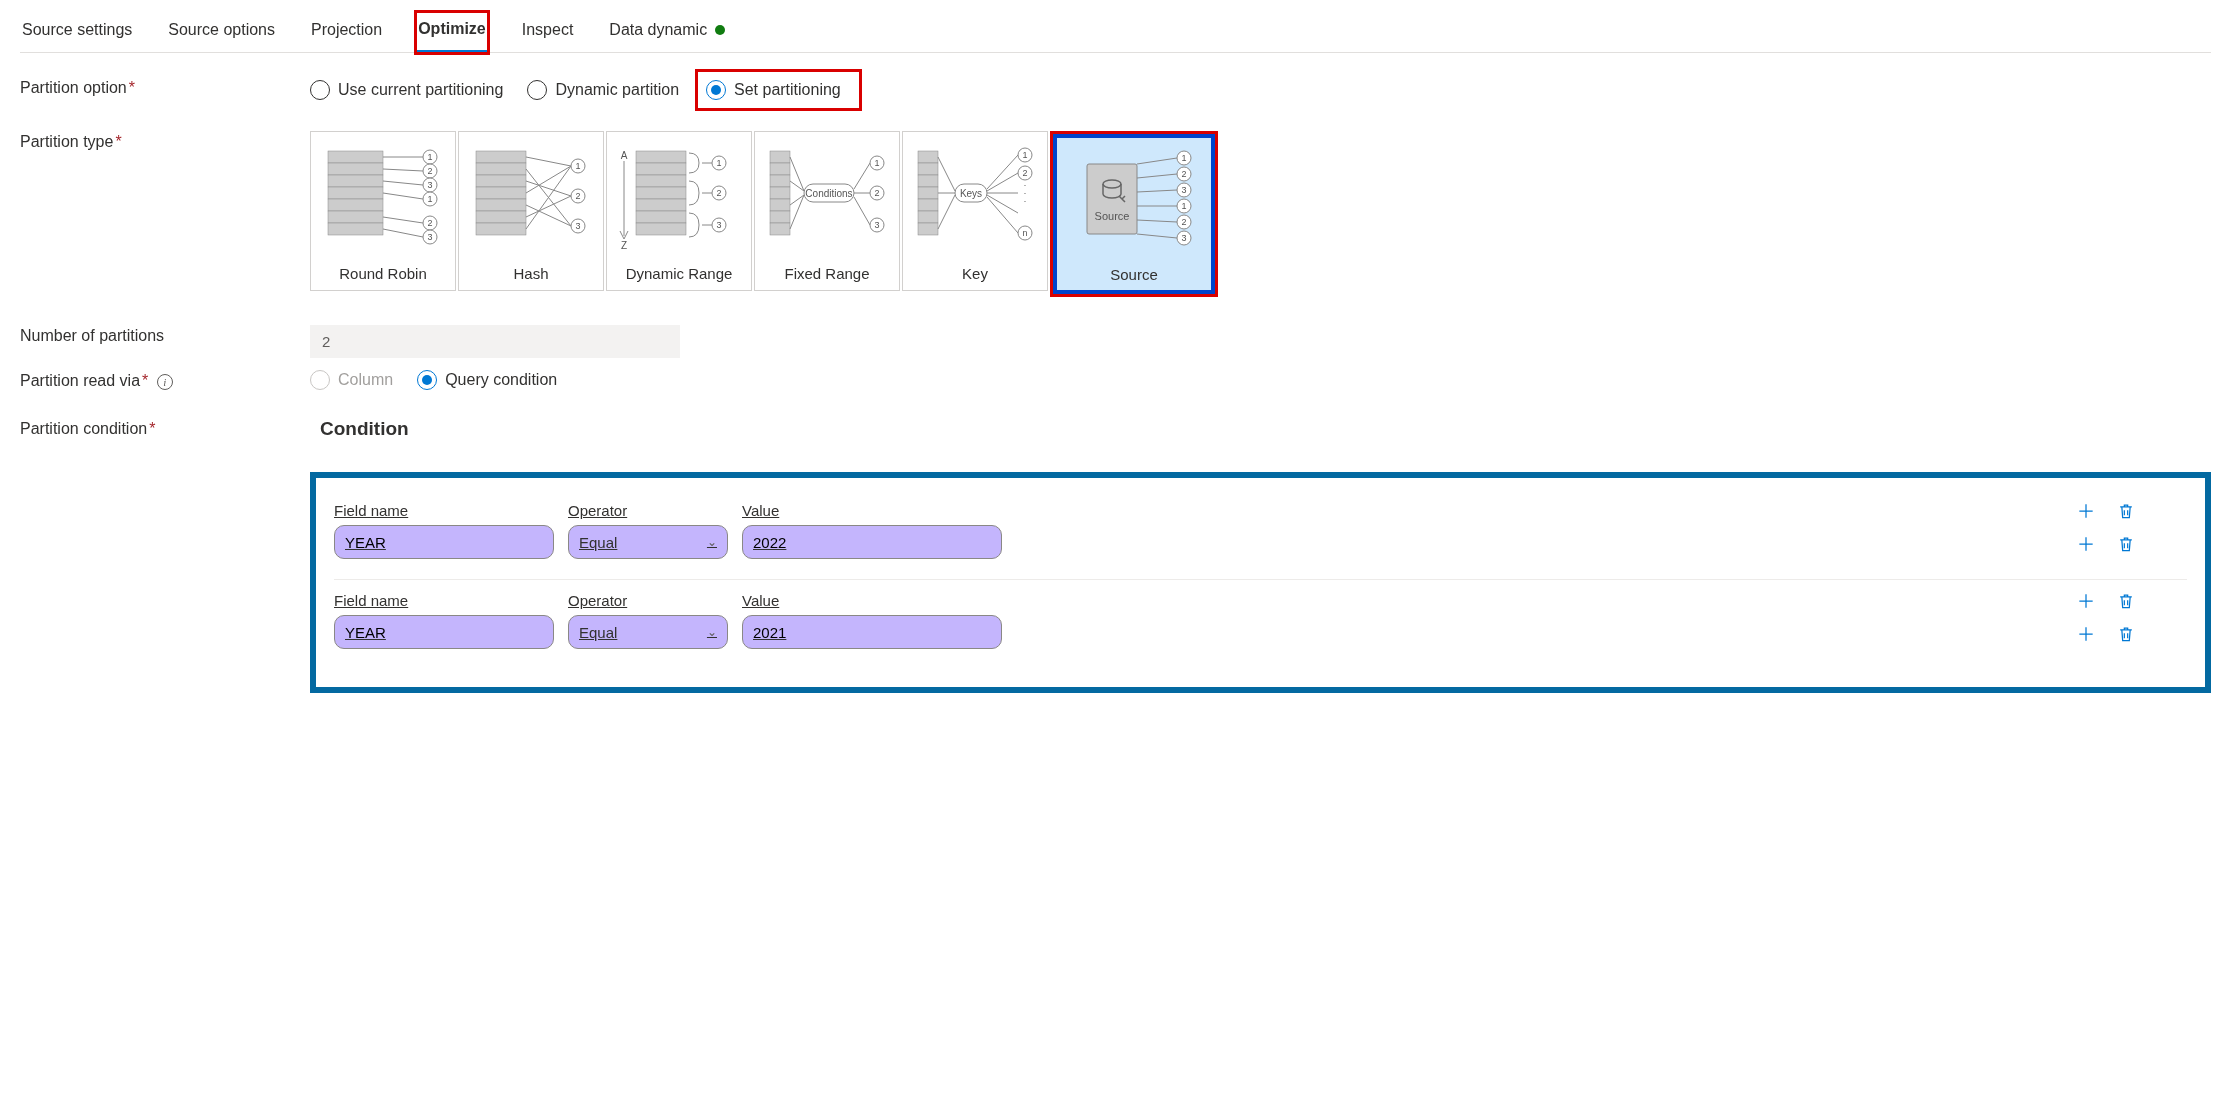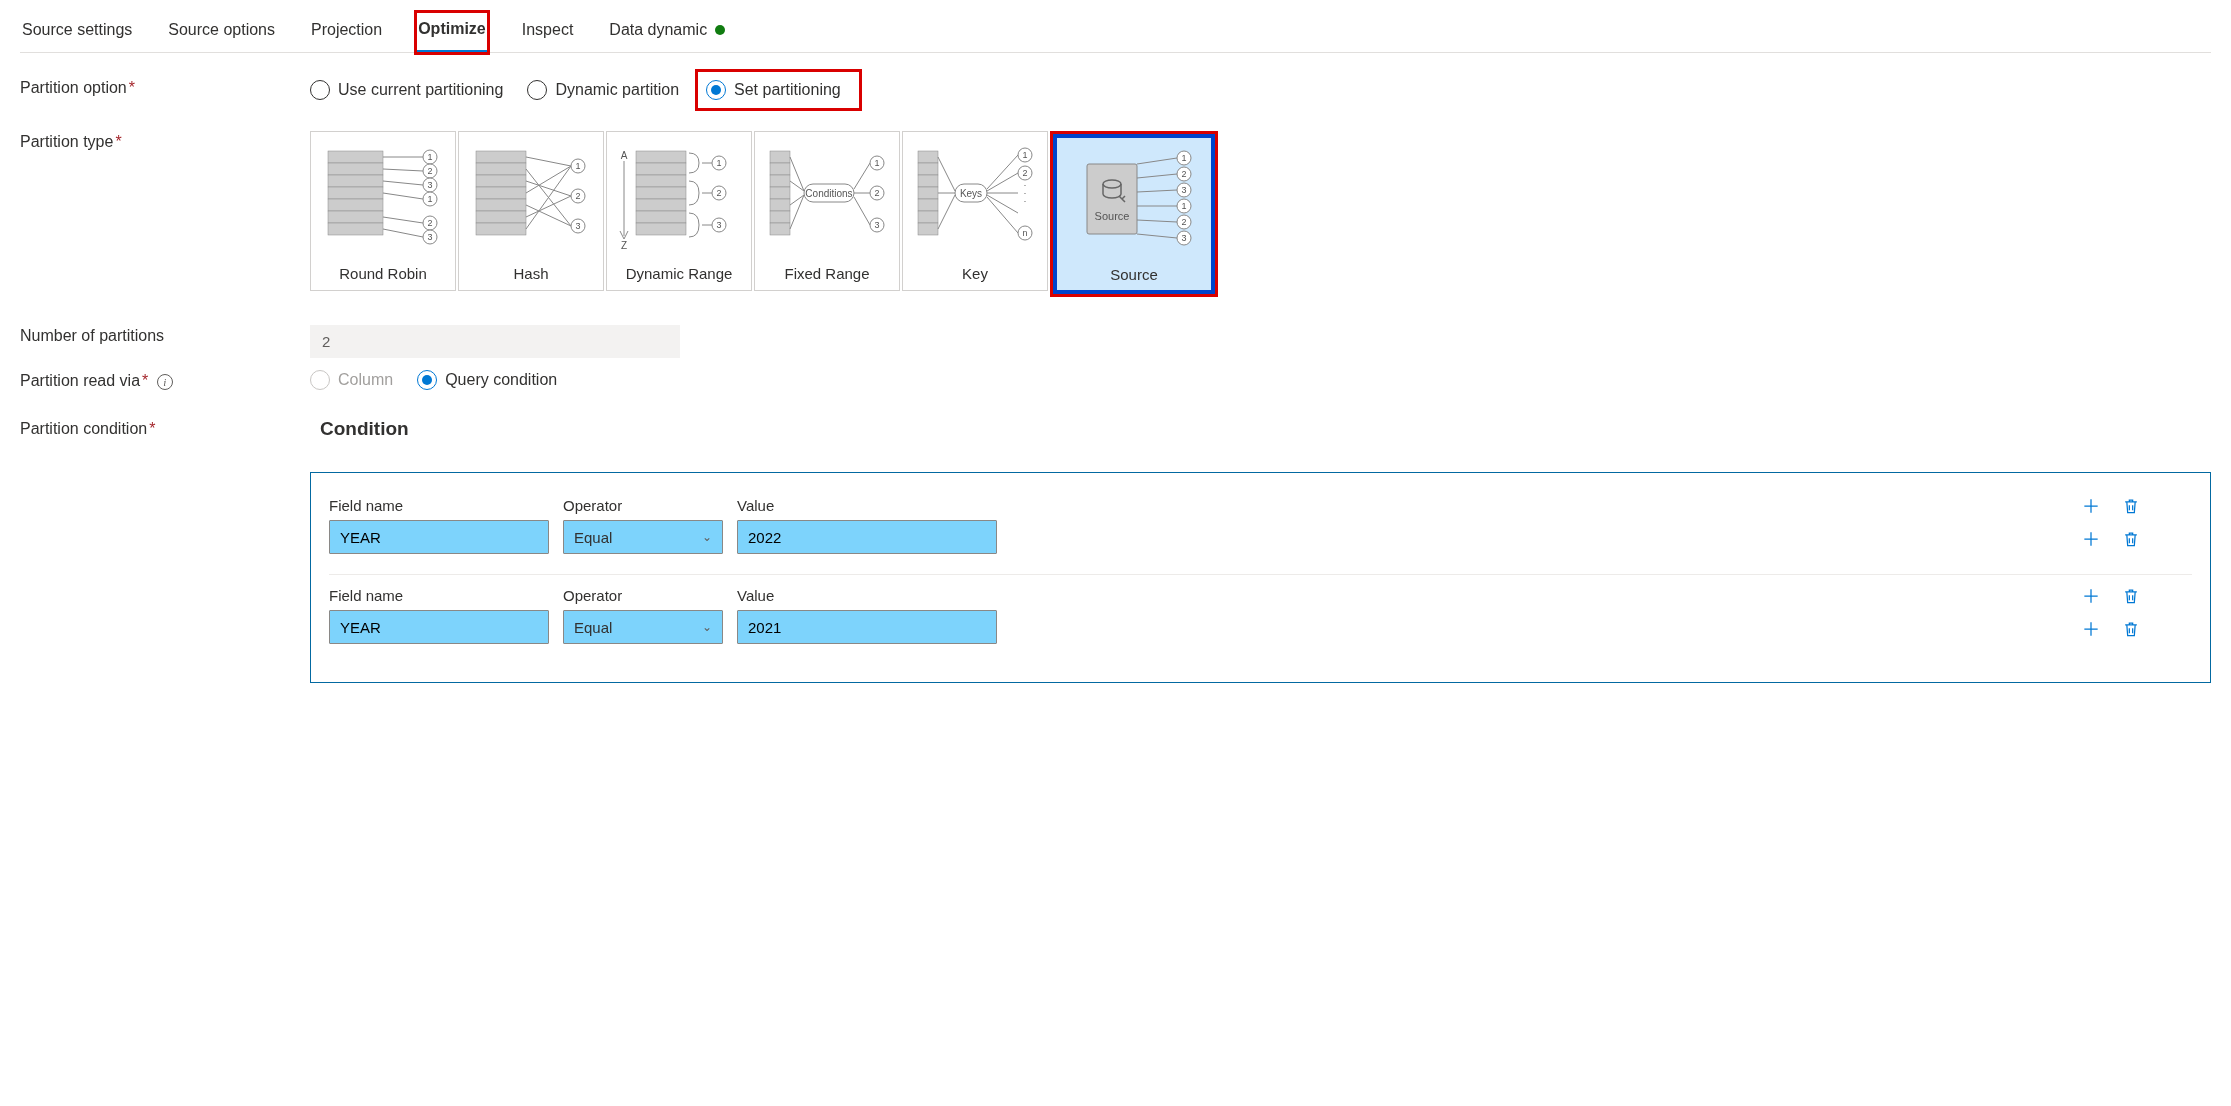--- a/index.html
+++ b/index.html
@@ -96,29 +96,29 @@
   
   .info-icon {
     display:inline-flex; width:16px; height:16px; border:1px solid #605e5c;
     border-radius:50%; align-items:center; justify-content:center;
     font-size:11px; color:#605e5c; font-style: italic; font-family: serif;
     margin-left:4px;
   }
 
   
   .cond-header { font-size: 19px; font-weight: 600; margin-bottom: 32px; padding-left: 10px; }
-  .cond-box { border: 1px solid #0369a1; padding: 12px 18px 18px 18px; }
+  .cond-box { border: 6px solid #0369a1; padding: 12px 18px 18px 18px; text-decoration: underline; }
   .cond-group { border-bottom: 1px solid #edebe9; padding: 12px 0 20px 0; position: relative; }
   .cond-group:last-of-type { border-bottom: none; }
   .cond-row { display: flex; align-items: flex-end; gap: 14px; }
   .cond-field { display: flex; flex-direction: column; gap: 6px; }
   .cond-field label { font-size: 15px; color: #323130; }
   .cond-field input, .cond-field .select {
-    border: 1px solid #8a8886; border-radius: 1px; padding: 6px 10px;
-    font-size: 15px; height: 34px; background:#7dd3fc;
+    border: 1px solid #8a8886; border-radius: 10px; padding: 6px 10px;
+    font-size: 15px; height: 34px; background:#c4b5fd;
   }
   .fn-input { width: 220px; }
   .op-select { width: 160px; display:flex; align-items:center; justify-content:space-between; cursor:pointer; }
   .val-input { width: 260px; }
   .chev { font-size: 12px; color:#605e5c; }
   .group-actions { position:absolute; right: 50px; top: 10px; display:flex; gap:18px; align-items:center; }
   .row-actions { display:flex; gap:18px; margin-left: auto; margin-right: 50px; align-items:center; padding-bottom:4px; }
   .icon-btn { width:22px; height:22px; cursor:pointer; color:#0078d4; display:inline-flex; align-items:center; justify-content:center; }
   .icon-btn svg { width:20px; height:20px; }
   .dyn-link { color:#0078d4; font-size:15px; cursor:pointer; margin-top:8px; display:inline-block; }

